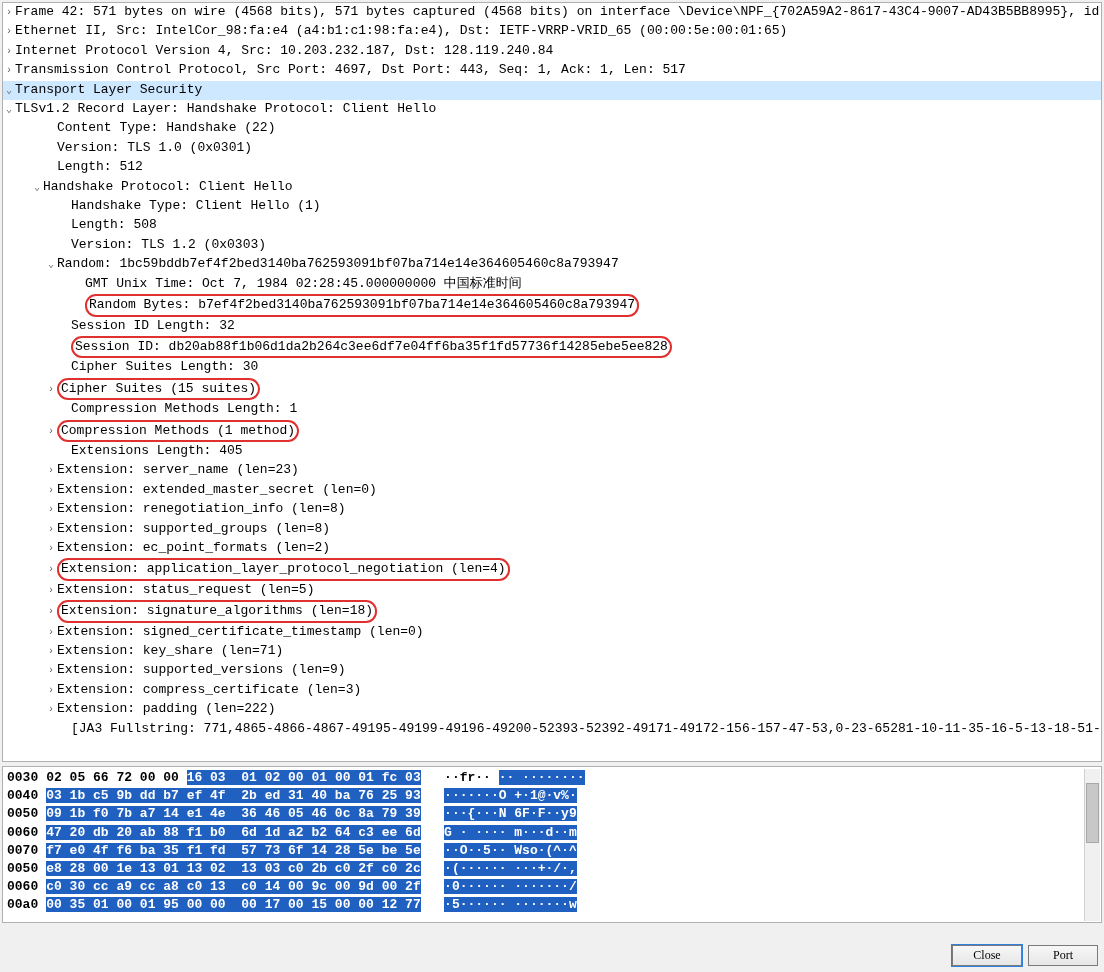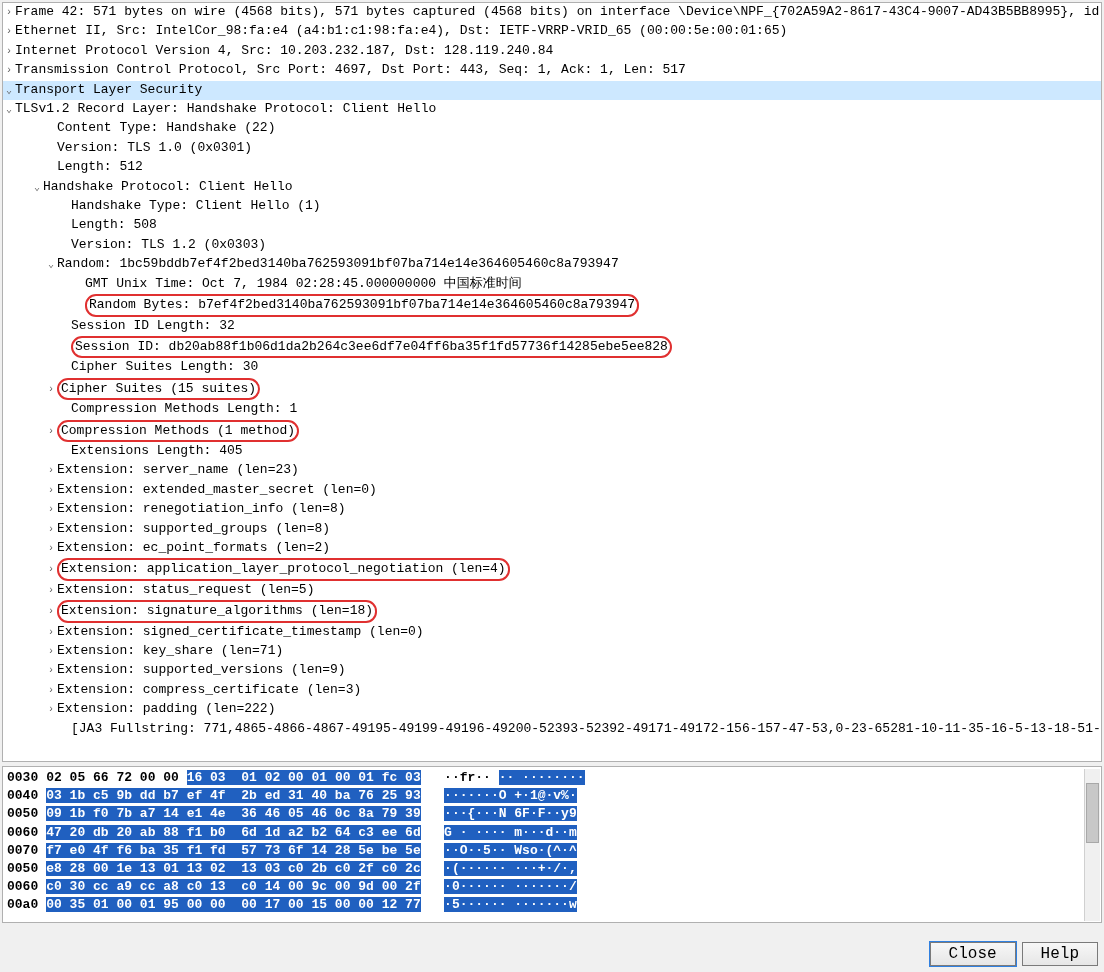--- a/index.html
+++ b/index.html
@@ -70,22 +70,22 @@
   }
   .bottom-bar {
     position: absolute;
     bottom: 6px; right: 6px;
     display: flex;
     gap: 6px;
   }
   .btn {
     border: 1px solid #7a7a7a;
     background: linear-gradient(#f7f7f7, #e6e6e6);
-    font-family: Liberation Mono, monospace;
-    font-size: 16px;
+    font-family: Liberation Serif, serif;
+    font-size: 12px;
     padding: 2px 18px;
     min-width: 70px;
     cursor: pointer;
   }
   .btn.primary { box-shadow: 0 0 0 1px #3080e0; }
   .scroll-v {
     position: absolute;
     top: 2px; right: 1px;
     width: 16px;
     bottom: 1px;
@@ -154,14 +154,14 @@
       <div class="hex-row"><span class="hex-offset">0060</span><span class="hex-hl">c0 30 cc a9 cc a8 c0 13  c0 14 00 9c 00 9d 00 2f</span><span>   </span><span class="hex-hl">·0······ ·······/</span></div>
       <div class="hex-row"><span class="hex-offset">00a0</span><span class="hex-hl">00 35 01 00 01 95 00 00  00 17 00 15 00 00 12 77</span><span>   </span><span class="hex-hl">·5······ ·······w</span></div>
     </div>
   <div class="scroll-v">
       <div class="scroll-thumb"></div>
     </div>
 </div>
 
 <div class="bottom-bar">
   <button class="btn primary">Close</button>
-  <button class="btn">Help</button>
+  <button class="btn">Port</button>
 </div>
 
 </body></html>

